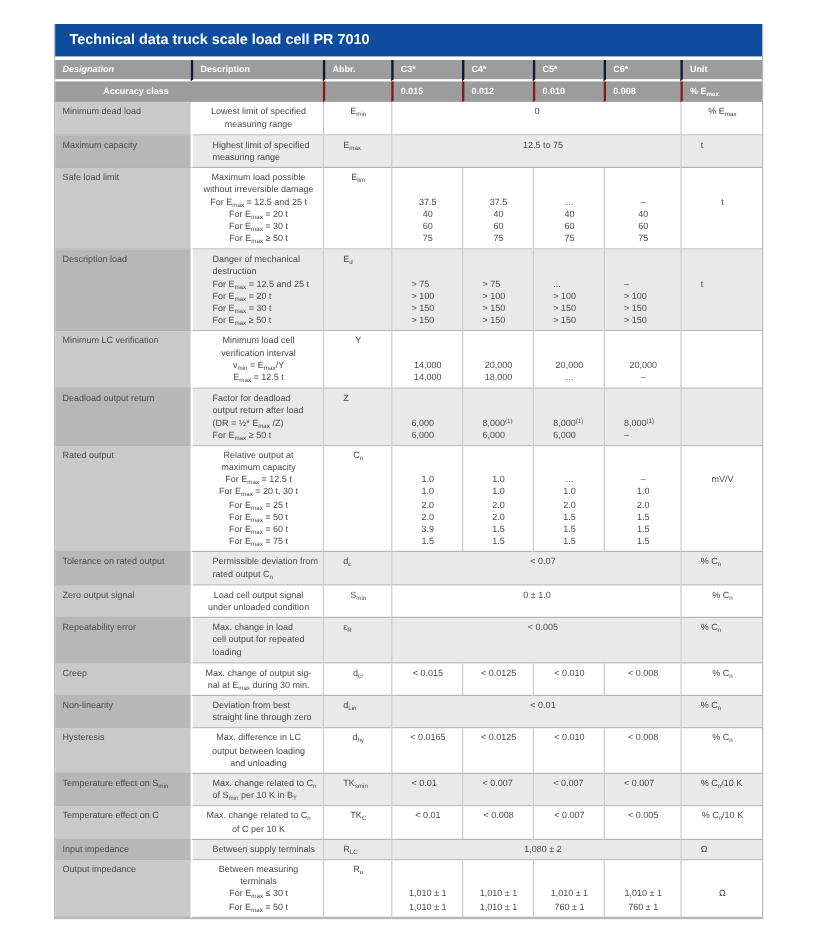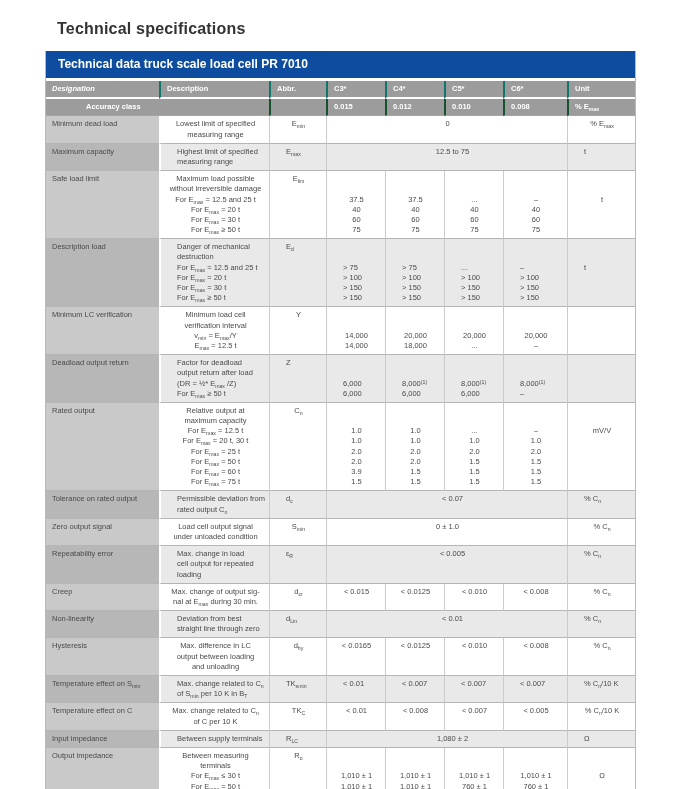--- a/index.html
+++ b/index.html
@@ -3,41 +3,40 @@
 <meta charset="utf-8">
 <style>
   html,body{margin:0;padding:0;background:#fff;}
   body{width:683px;height:789px;font-family:"Liberation Sans",sans-serif;color:#4a4a4a;overflow:hidden;}
   .page{padding:20px 0 0 45px;}
   .page-title{font-size:16px;font-weight:bold;color:#333;margin:0 0 13px 12px;letter-spacing:.2px;}
   .table-wrap{width:589px;border:1px solid #b9b9b9;border-top:none;background:#fff;}
   .title-bar{background:#0d4c9e;color:#fff;font-weight:bold;font-size:12px;padding:6px 10px 7px 12px;margin-bottom:3px;}
   table{border-collapse:separate;border-spacing:0;table-layout:fixed;width:100%;font-size:7.5px;}
   th,td{vertical-align:top;text-align:left;padding:3px 5px 3px 6px;overflow:hidden;}
-  thead th{background:#9c9c9c;color:#fff;font-weight:bold;border-left:2px solid #0f766e;border-bottom:2px solid #fff;line-height:10.2px;}
+  thead th{background:#9c9c9c;color:#fff;font-weight:bold;border-left:2px solid #0f172a;border-bottom:2px solid #fff;line-height:10.2px;}
   thead th:first-child{border-left:none;font-style:italic;}
-  tr.acc td{background:#9c9c9c;color:#fff;font-weight:bold;border-left:2px solid #14532d;border-bottom:1px solid #a5a5a5;line-height:10.2px;}
+  tr.acc td{background:#9c9c9c;color:#fff;font-weight:bold;border-left:2px solid #7f1d1d;border-bottom:1px solid #a5a5a5;line-height:10.2px;}
   tr.acc td:first-child{border-left:none;padding-left:40px;}
   tbody td{border-bottom:1px solid #b5b5b5;border-left:1px solid #cbcbcb;}
   tbody td.des{border-left:none;}
   tbody td.desc{border-left:2px solid #ffffff;}
   .des-a{background:#c9c9c9;}
   .des-b{background:#b7b7b7;}
   .bg-a{background:#ffffff;text-align:center;}
   .bg-b{background:#e9e9e9;padding-left:16px;}
   .ln{line-height:10.2px;height:10.2px;white-space:nowrap;}
   td.span-val{text-align:center;}
   sub{font-size:5.2px;vertical-align:-1.6px;line-height:0;}
   sup{font-size:5.2px;vertical-align:2.2px;line-height:0;}
 </style>
 </head>
 <body>
 
 <div class="page">
-  <h1 class="page-title">Technical specifications</h1>
 
   <div class="table-wrap">
     <div class="title-bar">Technical data truck scale load cell PR 7010</div>
 
     <table>
       <colgroup>
         <col style="width:113px">
           <col style="width:110px">
           <col style="width:57px">
         <col style="width:59px">

